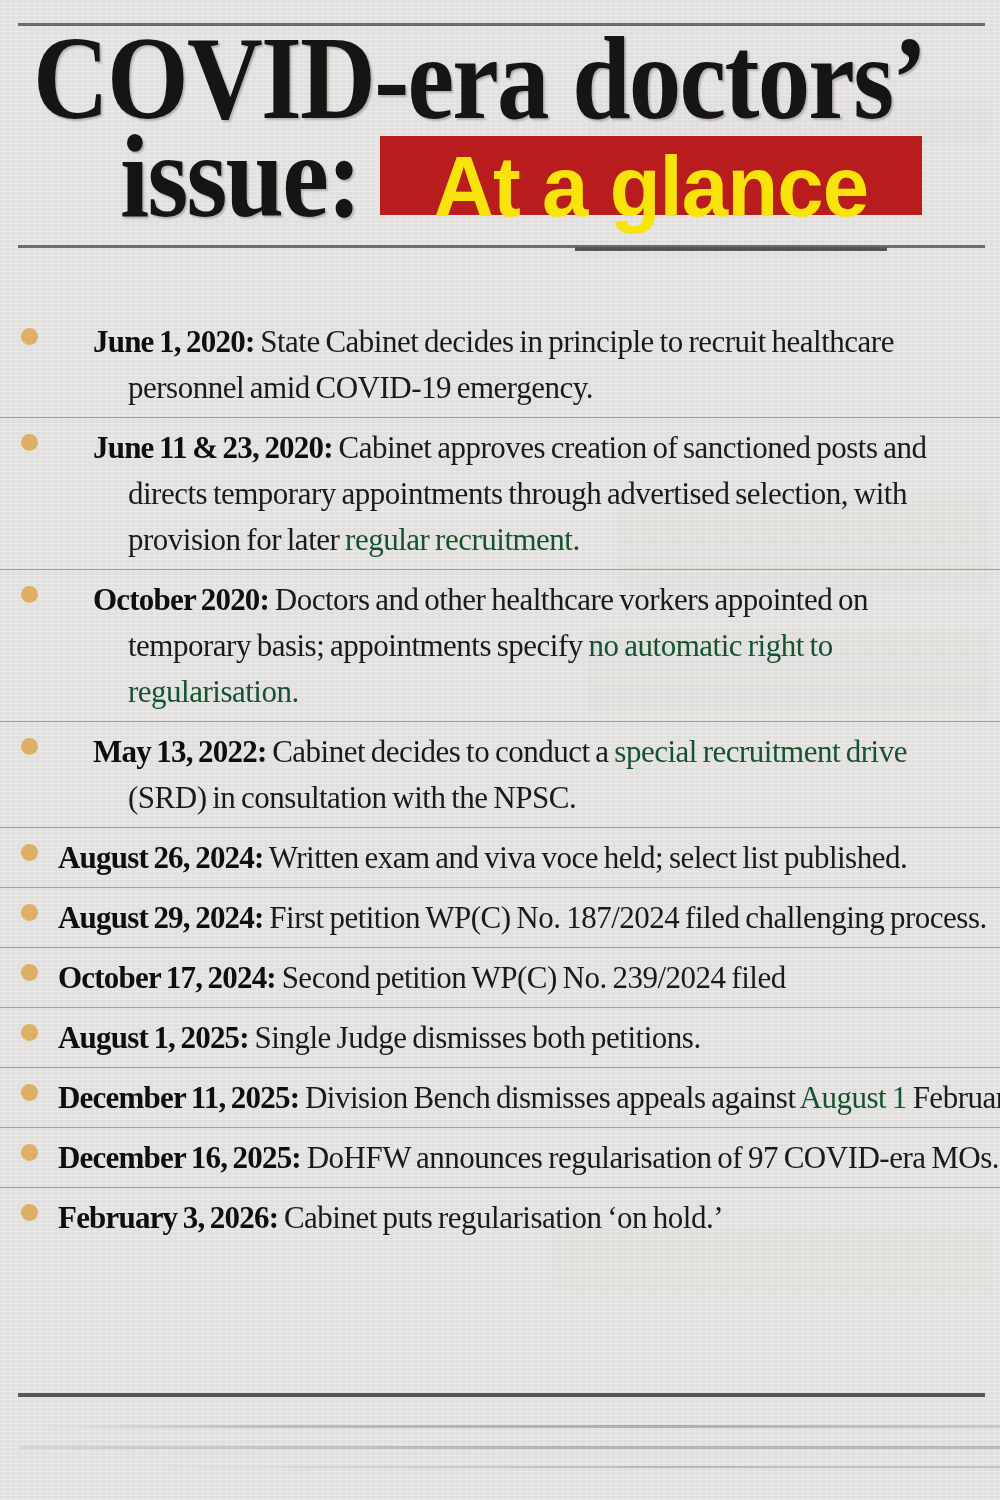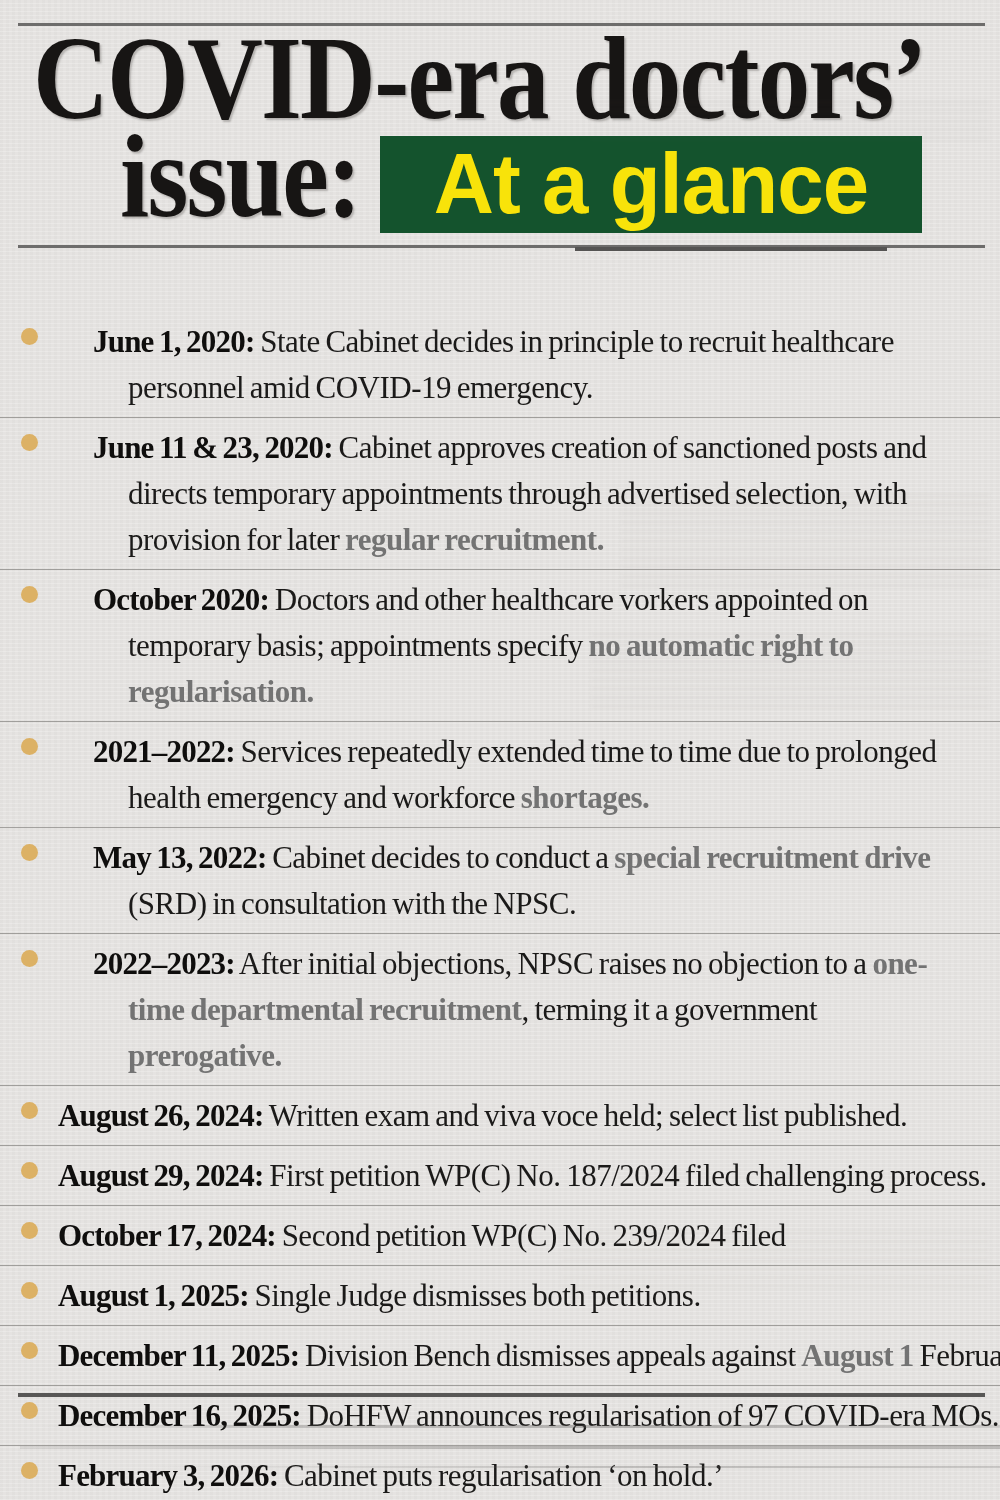--- a/index.html
+++ b/index.html
@@ -19,22 +19,22 @@
   .rule-mid-dark{position:absolute;left:575px;top:247px;width:312px;height:4px;background:#555453;}
   .rule-bottom{top:1393px;height:4px;background:#585756;}
   .title-l1,.title-l2{
     position:absolute;font-weight:bold;font-size:118px;line-height:118px;
     letter-spacing:-2px;color:#171514;transform:scaleX(.89);transform-origin:left top;
     white-space:nowrap;text-shadow:2px 2px 2px rgba(40,35,30,.25);
   }
   .title-l1{left:33px;top:20px;}
   .title-l2{left:120px;top:118px;}
   .badge{
-    position:absolute;left:380px;top:136px;width:542px;height:97px;
-    background:#14532d;display:flex;align-items:flex-end;justify-content:center;
+    position:absolute;left:380px;top:136px;width:542px;height:79px;
+    background:#b91c1c;display:flex;align-items:flex-start;justify-content:center;
   }
   .badge span{
     font-family:"Liberation Sans","DejaVu Sans",sans-serif;font-weight:bold;
     font-size:86px;line-height:100px;color:#f8e30a;letter-spacing:-1px;
     transform:scaleX(.97);transform-origin:center;white-space:nowrap;
   }
   
   #list{position:absolute;left:0;top:312px;width:1000px;}
   .item{position:relative;}
   .item + .item{border-top:1px solid rgba(105,103,101,.55);}
@@ -42,21 +42,21 @@
     position:absolute;left:21px;top:16px;width:17px;height:17px;border-radius:50%;
     background:#dcb165;
   }
   .item-text{
     display:block;padding:7px 28px 6px 80px;text-indent:-35px;
     font-size:31px;line-height:46px;letter-spacing:-.5px;word-spacing:-1.5px;
     color:#1b1a19;
     margin-left:48px;
   }
   .date{font-weight:bold;color:#0f0e0d;letter-spacing:-.8px;}
-  .b{font-weight:bold;color:#737373;}
+  .b{font-weight:normal;color:#14532d;}
   .run{display:inline;}
   .run.nowrap{display:inline-block;white-space:nowrap;transform-origin:0 50%;}
   
   .smudge{
     position:absolute;opacity:.45;filter:blur(2px);pointer-events:none;
     background:repeating-linear-gradient(0deg, rgba(118,112,108,.14) 0 3px, rgba(0,0,0,0) 3px 9px);
   }
   .sm1{left:620px;top:492px;width:370px;height:95px;}
   .sm2{left:590px;top:628px;width:400px;height:80px;}
   .sm3{left:560px;top:1228px;width:430px;height:60px;opacity:.3;}
@@ -94,29 +94,21 @@
     <div class="item">
     <span class="bullet"></span>
     <span class="item-text"><span class="run"><span class="date">June 11 &amp; 23, 2020:</span><span> Cabinet approves creation of sanctioned posts and directs temporary appointments through advertised selection, with provision for later </span><span class="b">regular recruitment.</span></span></span>
   </div>
     <div class="item">
     <span class="bullet"></span>
     <span class="item-text"><span class="run"><span class="date">October 2020:</span><span> Doctors and other healthcare vorkers appointed on temporary basis; appointments specify </span><span class="b">no automatic right to regularisation.</span></span></span>
   </div>
     <div class="item">
     <span class="bullet"></span>
-    <span class="item-text"><span class="run"><span class="date">2021–2022:</span><span> Services repeatedly extended time to time due to prolonged health emergency and workforce </span><span class="b">shortages.</span></span></span>
-  </div>
-    <div class="item">
-    <span class="bullet"></span>
     <span class="item-text"><span class="run"><span class="date">May 13, 2022:</span><span> Cabinet decides to conduct a </span><span class="b">special recruitment drive</span><span> (SRD) in consultation with the NPSC.</span></span></span>
-  </div>
-    <div class="item">
-    <span class="bullet"></span>
-    <span class="item-text"><span class="run"><span class="date">2022–2023:</span><span> After initial objections, NPSC raises no objection to a </span><span class="b">one-time departmental recruitment</span><span>, terming it a government </span><span class="b">prerogative.</span></span></span>
   </div>
     <div class="item">
     <span class="bullet"></span>
     <span class="item-text"><span class="run nowrap"><span class="date">August 26, 2024:</span><span> Written exam and viva voce held; select list published.</span></span></span>
   </div>
     <div class="item">
     <span class="bullet"></span>
     <span class="item-text"><span class="run nowrap"><span class="date">August 29, 2024:</span><span> First petition WP(C) No. 187/2024 filed challenging process.</span></span></span>
   </div>
     <div class="item">

